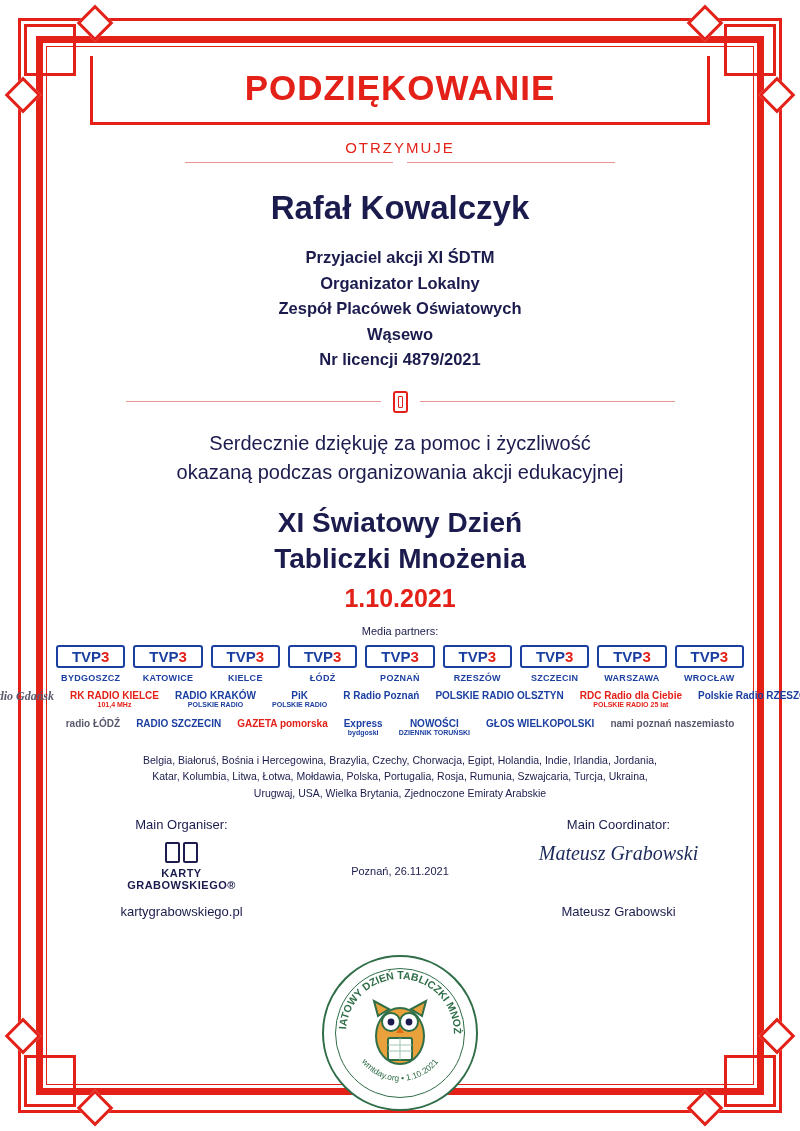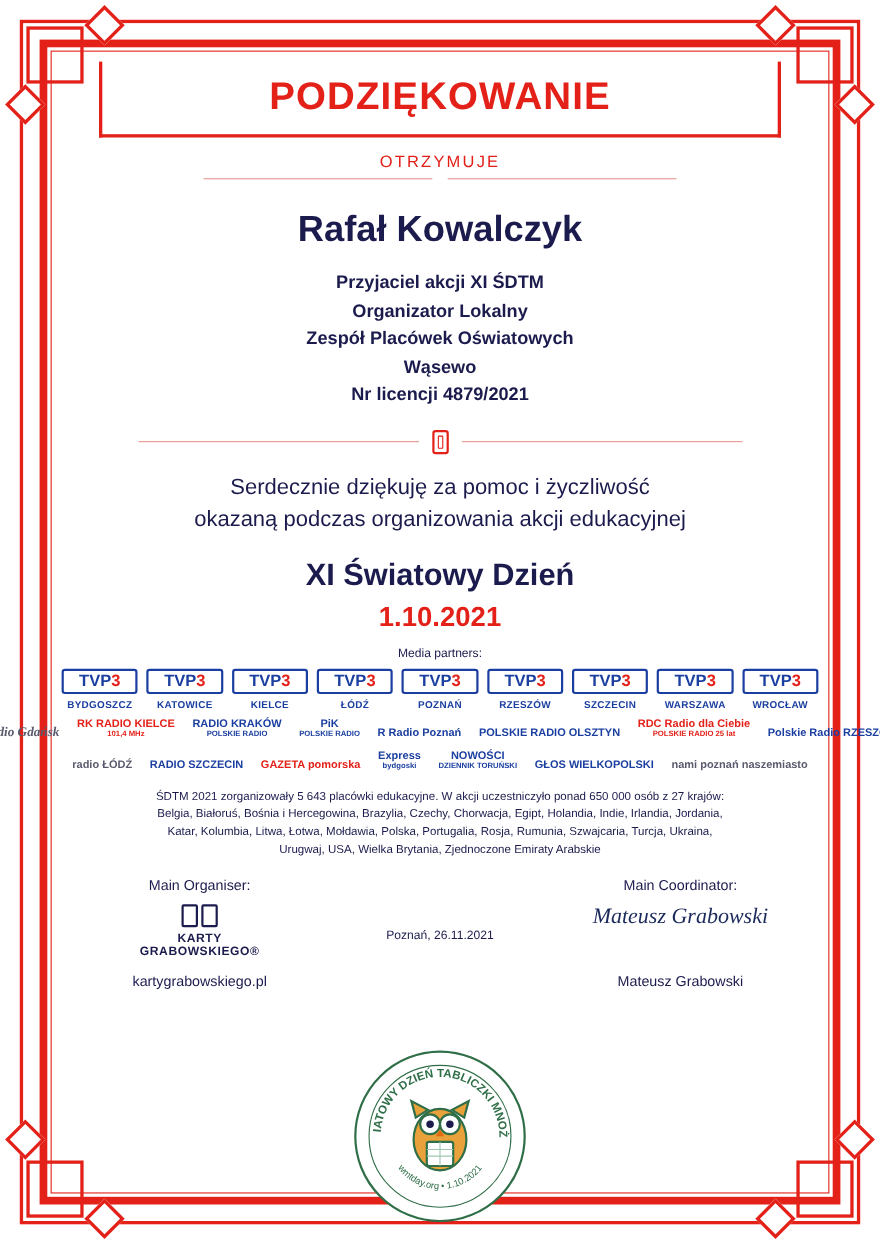--- a/index.html
+++ b/index.html
@@ -103,21 +103,21 @@
   }
   .event-date{
     font-size:25px;font-weight:bold;color:#e32119;margin-top:6px;
   }
   .media-label{
     font-size:11px;color:#1b1b4d;margin:12px 0 8px;
   }
 
   
   .logo-row{
-    display:flex;align-items:flex-end;justify-content:center;gap:8px;margin:4px 0;
+    display:flex;align-items:flex-start;justify-content:center;gap:8px;margin:4px 0;
     flex-wrap:nowrap;
   }
   .tvp{
     width:78px;text-align:center;
   }
   .tvp .badge{
     border:2px solid #1b3fa0;color:#1b3fa0;font-weight:bold;font-size:15px;
     padding:1px 0;border-radius:3px;letter-spacing:0px;
   }
   .tvp .badge span{color:#e32119;}
@@ -232,20 +232,21 @@
     <span class="ln"></span>
   </div>
 
   <div class="thanks">
     <div>Serdecznie dziękuję za pomoc i życzliwość</div>
     <div>okazaną podczas organizowania akcji edukacyjnej</div>
   </div>
 
   <div class="event">
     <div>XI Światowy Dzień</div>
+    <div>Tabliczki Mnożenia</div>
   </div>
   <div class="event-date">1.10.2021</div>
 
   <div class="media-label">Media partners:</div>
 
   <div class="logo-row">
     <div class="tvp">
       <div class="badge">TVP<span>3</span></div>
       <div class="city">BYDGOSZCZ</div>
     </div>
@@ -316,21 +317,20 @@
     </div>
     <div class="logo-cell">
       <span>NOWOŚCI</span>
       <span class="sub">DZIENNIK TORUŃSKI</span>
     </div>
     <div class="logo-cell">GŁOS WIELKOPOLSKI</div>
     <div class="logo-cell grey">nami poznań naszemiasto</div>
   </div>
 
   <div class="stats">
-    <div>ŚDTM 2021 zorganizowały 5 643 placówki edukacyjne. W akcji uczestniczyło ponad 650 000 osób z 27 krajów:</div>
     <div>Belgia, Białoruś, Bośnia i Hercegowina, Brazylia, Czechy, Chorwacja, Egipt, Holandia, Indie, Irlandia, Jordania,</div>
     <div>Katar, Kolumbia, Litwa, Łotwa, Mołdawia, Polska, Portugalia, Rosja, Rumunia, Szwajcaria, Turcja, Ukraina,</div>
     <div>Urugwaj, USA, Wielka Brytania, Zjednoczone Emiraty Arabskie</div>
   </div>
 
   <div class="sig-row">
     <div class="sig-col">
       <div class="sig-head">Main Organiser:</div>
       <div class="karty-ico">
           <i></i>

